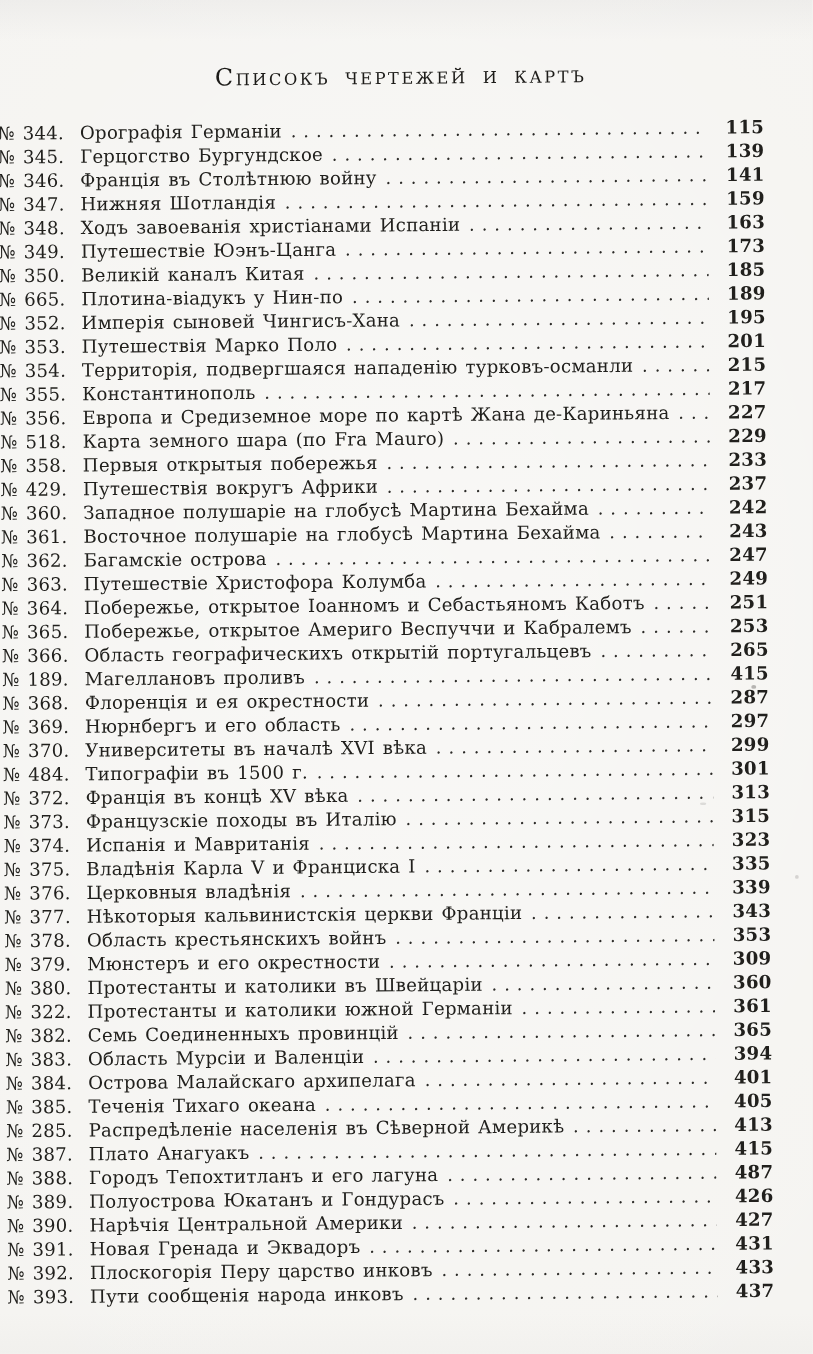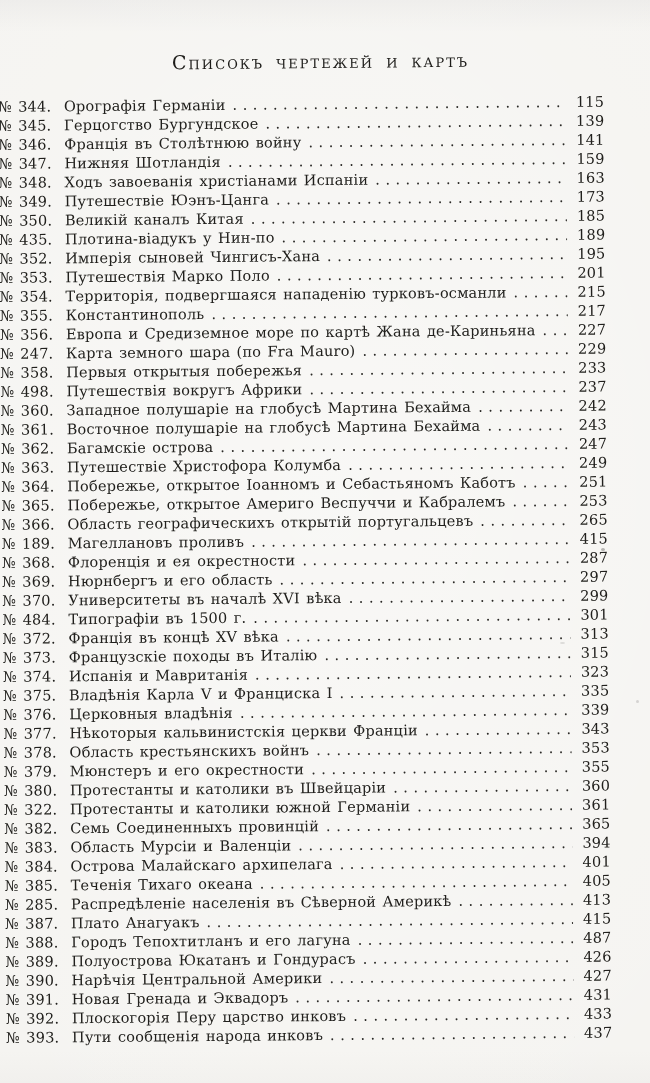--- a/index.html
+++ b/index.html
@@ -70,21 +70,22 @@
     color: #2b2a27;
   }
   .leader::after {
     content: "..................................................................";
     letter-spacing: 5.5px;
     font-size: 14.5px;
   }
   .pg {
     flex: 0 0 40px;
     margin-left: 10px;
-    text-align: left;
+    text-align: center;
+    font-weight: bold;
   }
   
   .speck {
     position: absolute;
     background: rgba(60,58,54,0.35);
     border-radius: 50%;
   }
   .speck.s1 { width: 4px; height: 3px; left: 601px; top: 548px; }
   .speck.s2 { width: 3px; height: 3px; left: 636px; top: 700px; opacity: .5; }
   .speck.s3 { width: 5px; height: 2px; left: 560px; top: 642px; opacity: .4; }
@@ -139,21 +140,21 @@
   </div>
 
   <div class="row">
     <span class="no">№ 350.</span>
     <span class="title">Великій каналъ Китая</span>
     <span class="leader"></span>
     <span class="pg">185</span>
   </div>
 
   <div class="row">
-    <span class="no">№ 435.</span>
+    <span class="no">№ 665.</span>
     <span class="title">Плотина-віадукъ у Нин-по</span>
     <span class="leader"></span>
     <span class="pg">189</span>
   </div>
 
   <div class="row">
     <span class="no">№ 352.</span>
     <span class="title">Имперія сыновей Чингисъ-Хана</span>
     <span class="leader"></span>
     <span class="pg">195</span>
@@ -181,35 +182,35 @@
   </div>
 
   <div class="row">
     <span class="no">№ 356.</span>
     <span class="title">Европа и Средиземное море по картѣ Жана де-Кариньяна</span>
     <span class="leader"></span>
     <span class="pg">227</span>
   </div>
 
   <div class="row">
-    <span class="no">№ 247.</span>
+    <span class="no">№ 518.</span>
     <span class="title">Карта земного шара (по Fra Mauro)</span>
     <span class="leader"></span>
     <span class="pg">229</span>
   </div>
 
   <div class="row">
     <span class="no">№ 358.</span>
     <span class="title">Первыя открытыя побережья</span>
     <span class="leader"></span>
     <span class="pg">233</span>
   </div>
 
   <div class="row">
-    <span class="no">№ 498.</span>
+    <span class="no">№ 429.</span>
     <span class="title">Путешествія вокругъ Африки</span>
     <span class="leader"></span>
     <span class="pg">237</span>
   </div>
 
   <div class="row">
     <span class="no">№ 360.</span>
     <span class="title">Западное полушаріе на глобусѣ Мартина Бехайма</span>
     <span class="leader"></span>
     <span class="pg">242</span>
@@ -338,21 +339,21 @@
     <span class="no">№ 378.</span>
     <span class="title">Область крестьянскихъ войнъ</span>
     <span class="leader"></span>
     <span class="pg">353</span>
   </div>
 
   <div class="row">
     <span class="no">№ 379.</span>
     <span class="title">Мюнстеръ и его окрестности</span>
     <span class="leader"></span>
-    <span class="pg">355</span>
+    <span class="pg">309</span>
   </div>
 
   <div class="row">
     <span class="no">№ 380.</span>
     <span class="title">Протестанты и католики въ Швейцаріи</span>
     <span class="leader"></span>
     <span class="pg">360</span>
   </div>
 
   <div class="row">

